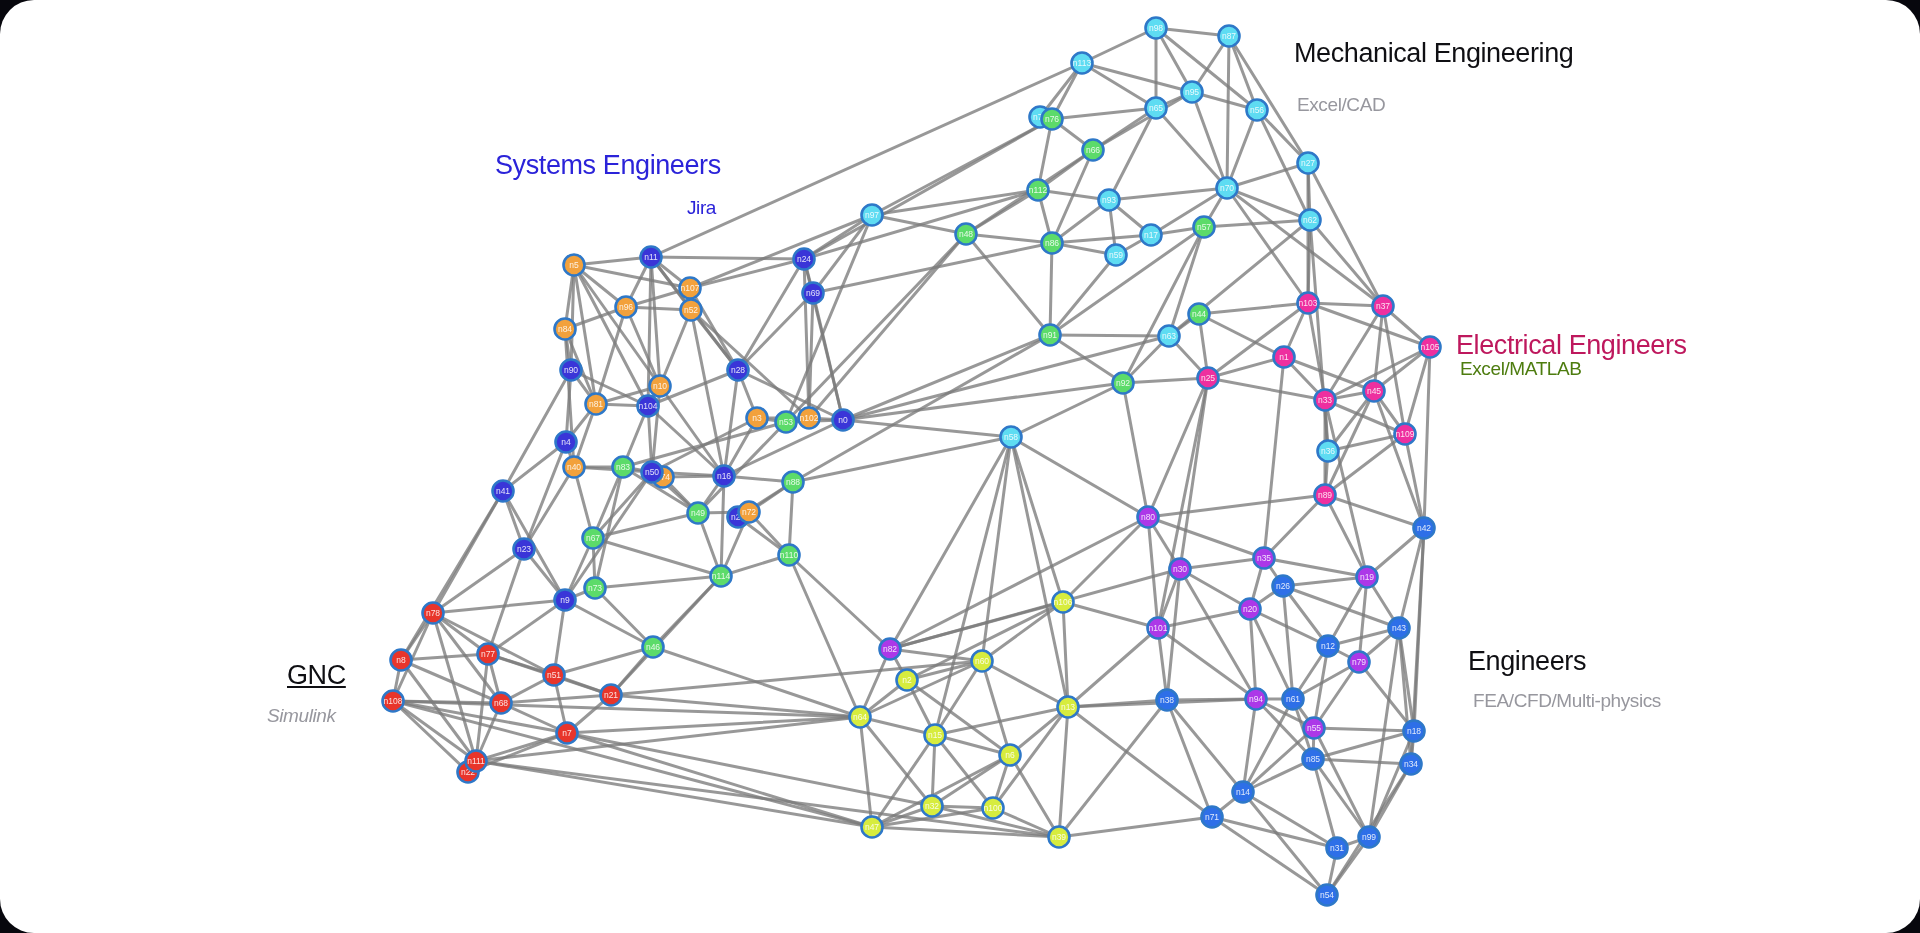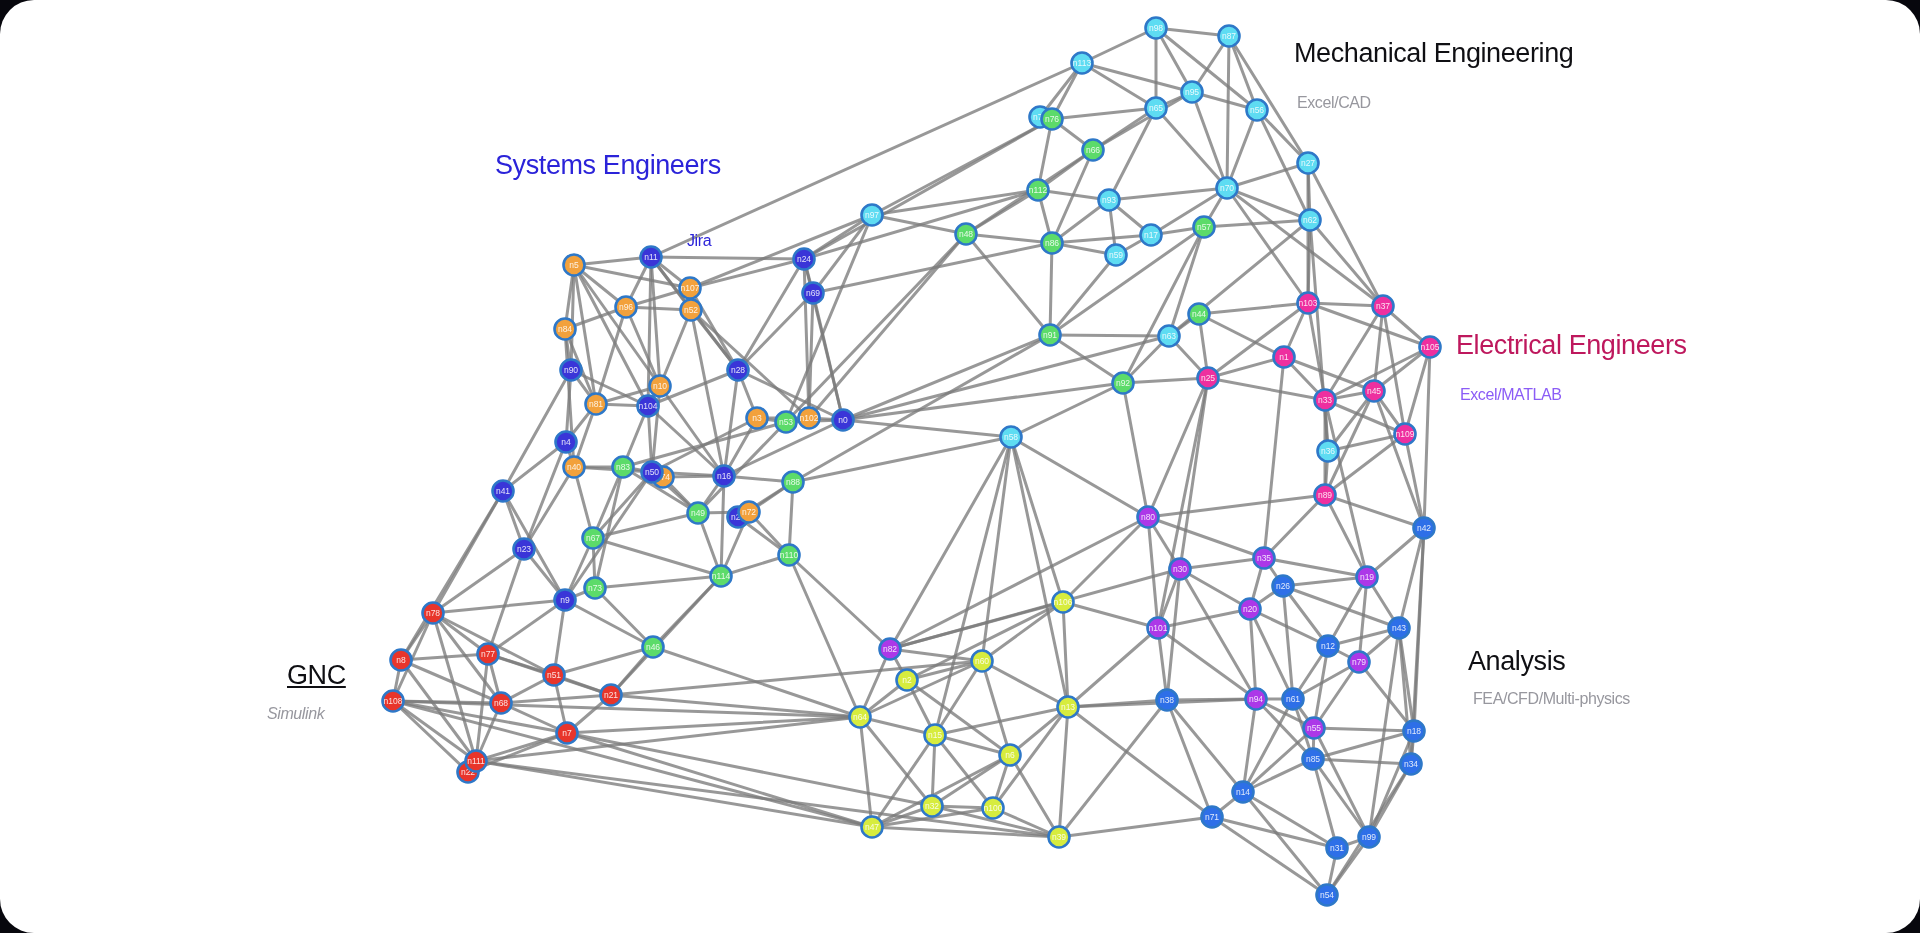--- a/index.html
+++ b/index.html
@@ -10,21 +10,21 @@
   }
   svg{position:absolute;left:0;top:0;}
   .edge{stroke:#7b7b7b;stroke-opacity:0.78;stroke-width:3;stroke-linecap:round;}
   .node circle{stroke-width:2.6;}
   .node text{
     font-family:"Liberation Sans", sans-serif;font-size:8.5px;
     fill:#ffffff;fill-opacity:0.85;text-anchor:middle;pointer-events:none;
   }
   .cl-title,.cl-sub{position:absolute;white-space:nowrap;letter-spacing:-0.4px;}
   .cl-title{font-size:27px;font-weight:500;color:#0f0f13;}
-  .cl-sub{font-size:16px;color:#97979e;}
+  .cl-sub{font-size:19px;color:#97979e;}
 </style>
 </head>
 <body>
 
 <div class="stage">
   <svg width="1920" height="933" viewBox="0 0 1920 933" xmlns="http://www.w3.org/2000/svg">
       <g>
         <line class="edge" x1="574" y1="265" x2="651" y2="257"></line>
         <line class="edge" x1="574" y1="265" x2="626" y2="307"></line>
         <line class="edge" x1="574" y1="265" x2="565" y2="329"></line>
@@ -901,27 +901,27 @@
         </g>
       </g>
     </svg>
 
   <div>
     <div class="cl-title" style="left: 1294px; top: 38px; color: rgb(15, 15, 19);">Mechanical Engineering</div>
     <div class="cl-sub" style="left: 1297px; top: 94px; color: rgb(151, 151, 158);">Excel/CAD</div>
   </div>
   <div>
     <div class="cl-title" style="left: 495px; top: 150px; color: rgb(43, 35, 217);">Systems Engineers</div>
-    <div class="cl-sub" style="left: 687px; top: 197px; color: rgb(43, 35, 217); margin-top: 35px;">Jira</div>
+    <div class="cl-sub" style="left: 687px; top: 197px; color: rgb(43, 35, 217);">Jira</div>
   </div>
   <div>
     <div class="cl-title" style="left: 1456px; top: 330px; color: #be185d;">Electrical Engineers</div>
-    <div class="cl-sub" style="left: 1460px; top: 386px; color: #8b5cf6;">Excel/MATLAB</div>
+    <div class="cl-sub" style="left: 1460px; top: 358px; color: #4d7c0f;">Excel/MATLAB</div>
   </div>
   <div>
     <div class="cl-title" style="left: 287px; top: 660px; color: rgb(15, 15, 19); text-decoration: underline;">GNC</div>
     <div class="cl-sub" style="left: 267px; top: 705px; color: rgb(151, 151, 158); font-style: italic;">Simulink</div>
   </div>
   <div>
-    <div class="cl-title" style="left: 1468px; top: 646px; color: rgb(15, 15, 19);">Analysis</div>
+    <div class="cl-title" style="left: 1468px; top: 646px; color: rgb(15, 15, 19);">Engineers</div>
     <div class="cl-sub" style="left: 1445px; top: 690px; color: rgb(151, 151, 158); margin-left: 28px;">FEA/CFD/Multi-physics</div>
   </div>
 </div>
 
 </body></html>

